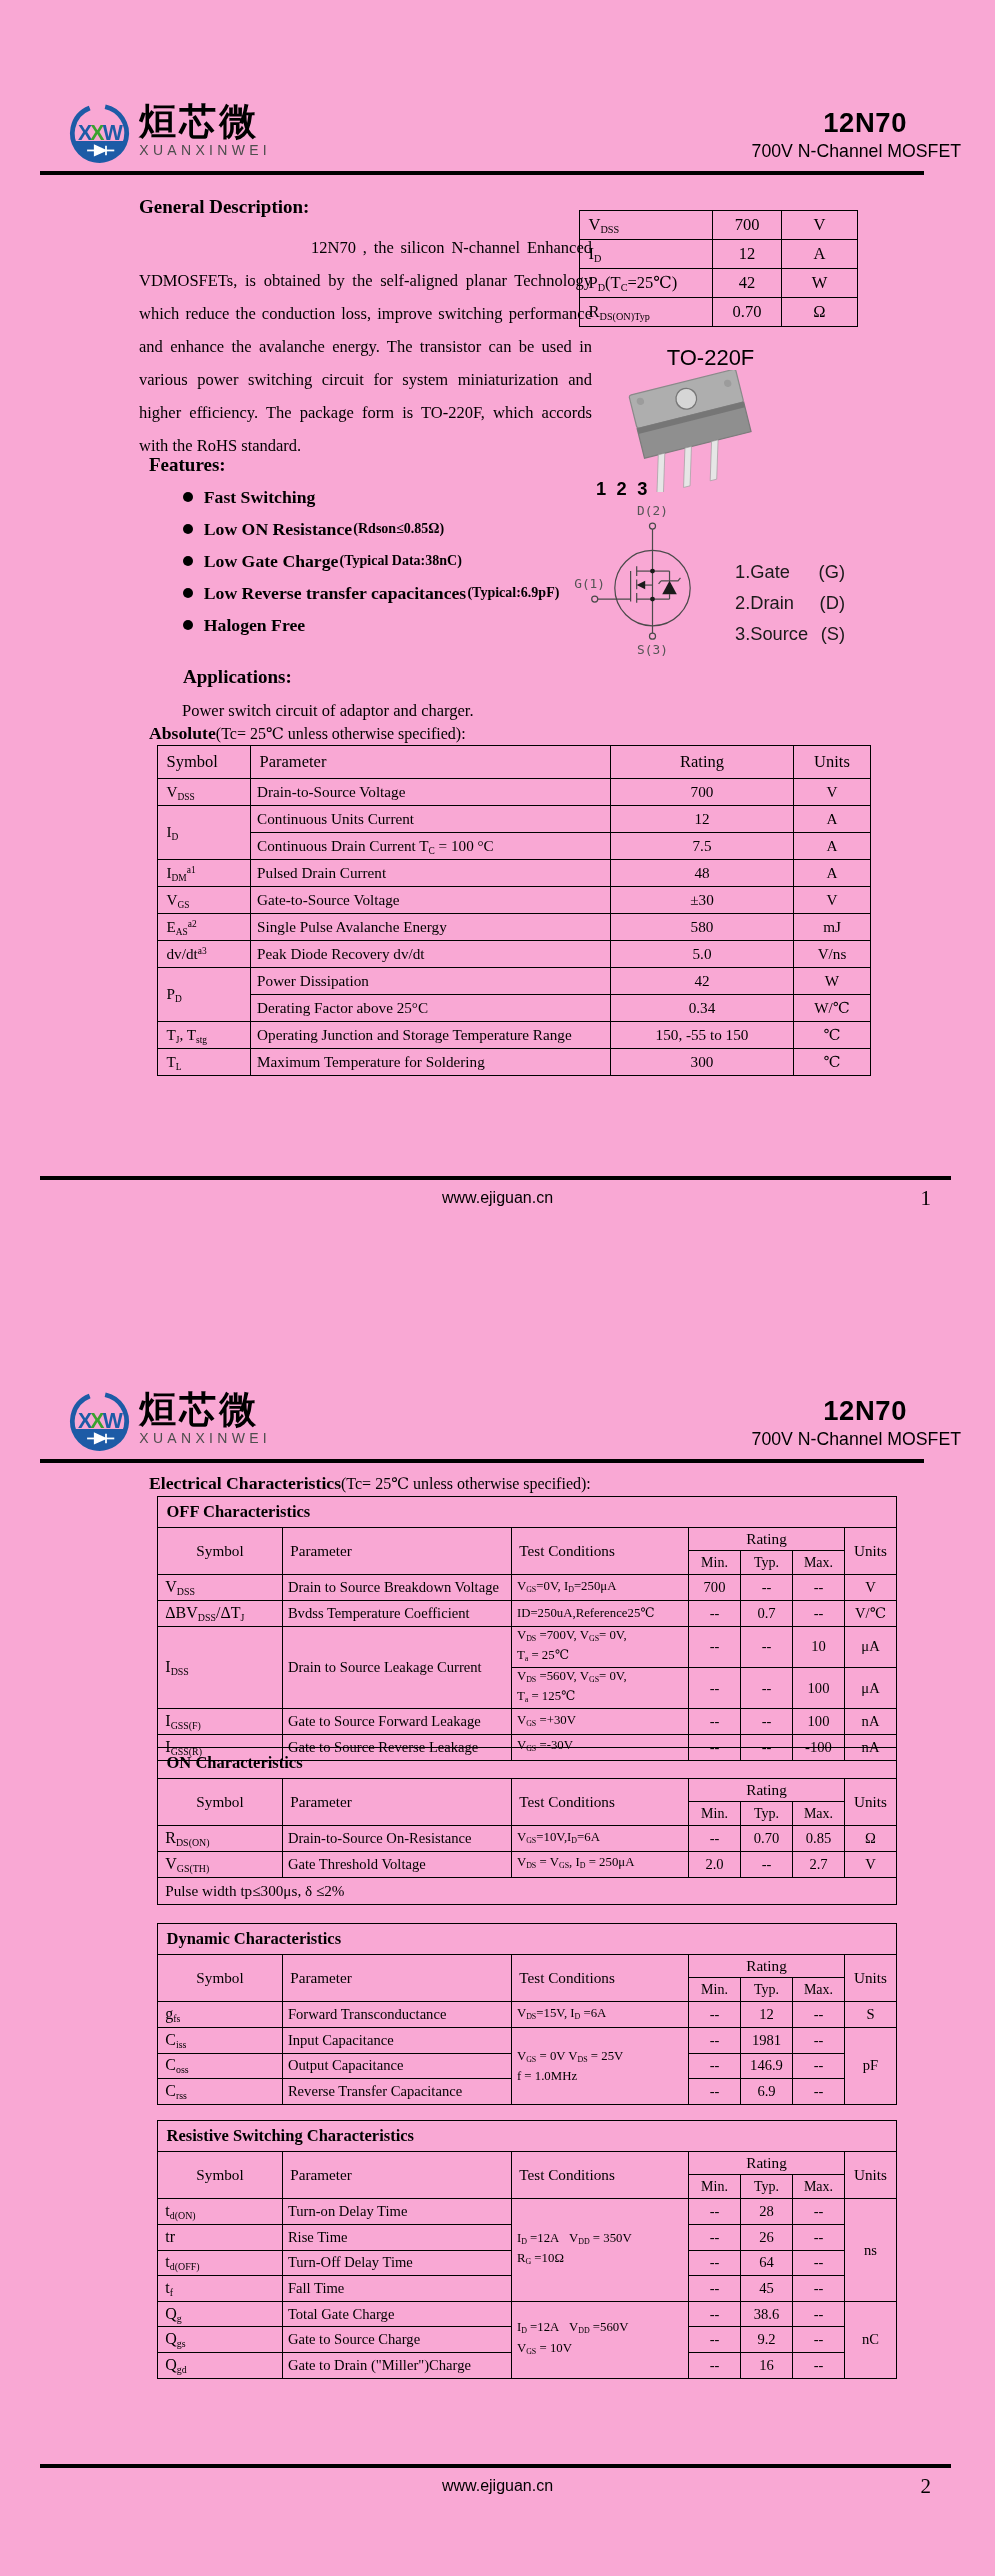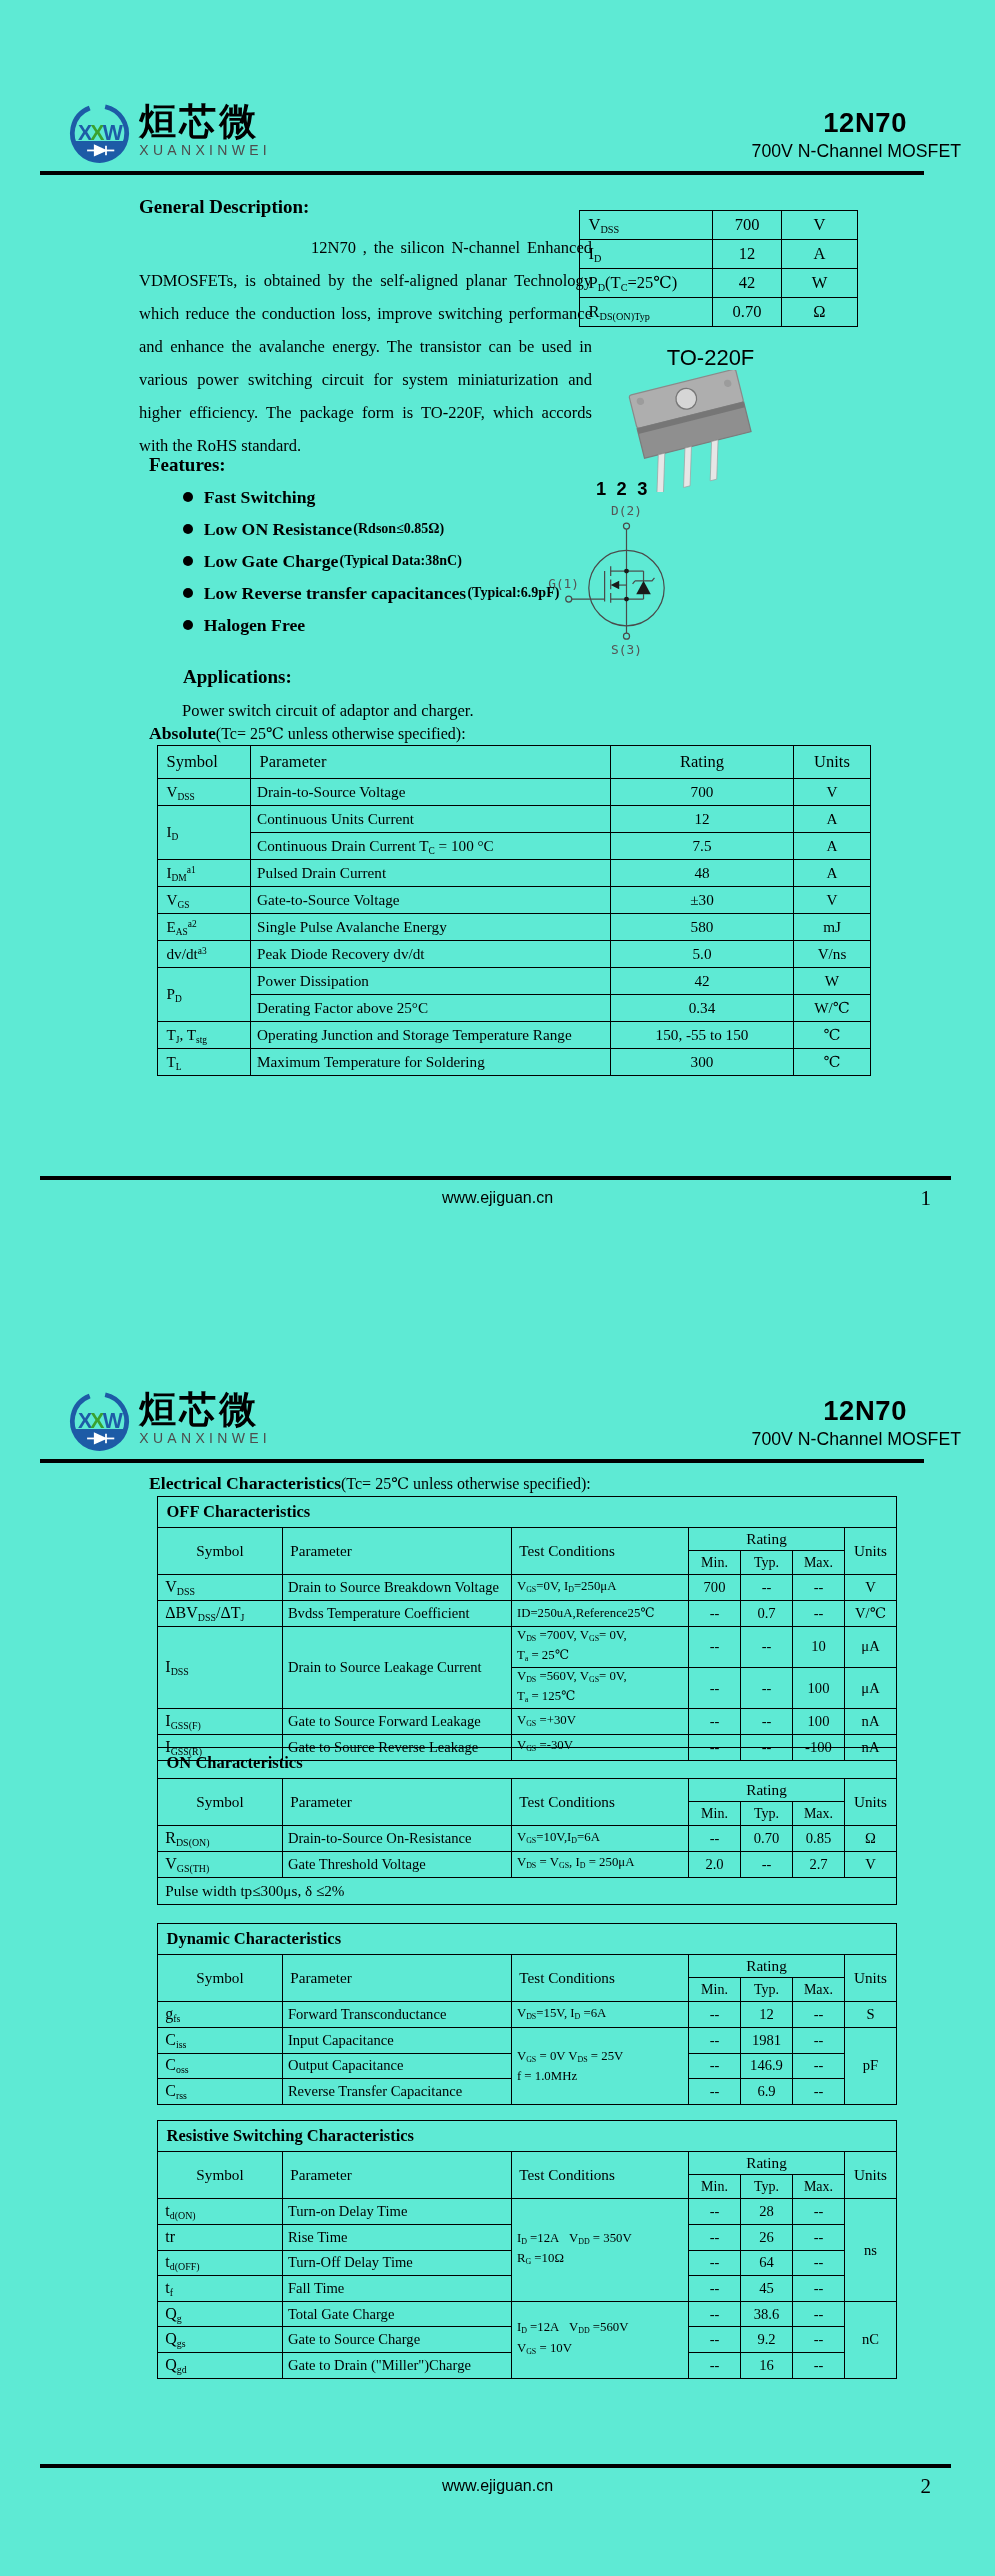--- a/index.html
+++ b/index.html
@@ -1,18 +1,18 @@
 <!DOCTYPE html>
 <html style="font-size:9.8px"><head>
 <meta charset="utf-8">
 <style>
   * { margin:0; padding:0; box-sizing:border-box; }
   html,body { background:#fff; }
   body { width:995px; font-family:"Liberation Serif","DejaVu Serif","DejaVu Sans",serif; color:#000; }
-  .page { position:relative; width:995px; height:1288px; background:#5eead4; overflow:hidden; }
+  .page { position:relative; width:995px; height:1288px; background:#f9a8d4; overflow:hidden; }
 
   
   .logo-wrap { position:absolute; left:67px; top:102px; display:flex; align-items:flex-start; }
   .logo-svg { width:65px; height:65px; }
   .brand-col { margin-left:7.3px; }
   .brand-cn { font-family:Liberation Sans, sans-serif; font-weight:bold; font-size:37px; line-height:39px; letter-spacing:3px; }
   .brand-en { font-family:"Liberation Sans","DejaVu Sans",sans-serif; font-size:14px; color:#4d4d4d; letter-spacing:4.3px; margin-top:1.2px; }
   .hdr-right { position:absolute; right:34px; top:107px; text-align:right; font-family:"Liberation Sans","DejaVu Sans",sans-serif; }
   .part-no { font-size:27.4px; font-weight:bold; letter-spacing:0.6px; padding-right:54px; }
   .subtitle { font-size:17.7px; margin-top:1.8px; }
@@ -27,21 +27,21 @@
   .gd-title { position:absolute; left:139px; top:196px; font-size:19px; font-weight:bold; }
   .gd-body { position:absolute; left:139px; top:231px; width:453px; font-size:16.5px; line-height:33px; text-align:justify; text-indent:172px; }
   .quick-table { position:absolute; left:579px; top:210px; border-collapse:collapse; }
   .quick-table td { border:1.2px solid #000; height:29px; font-size:16.5px; padding:0 3.7px; }
   .quick-table td.qs-sym { width:133px; padding-left:8.5px; }
   .quick-table td.qs-val { width:69px; text-align:center; }
   .quick-table td.qs-unit { width:76px; text-align:center; }
   .to220-label { position:absolute; left:610px; top:345px; width:201px; text-align:center; font-family:"Liberation Sans","DejaVu Sans",sans-serif; font-size:22px; }
   .pkg-svg { position:absolute; left:578px; top:370px; width:210px; height:122px; }
   .pin-numbers { position:absolute; left:596px; top:478px; display:flex; gap:10.4px; font-family:"Liberation Sans","DejaVu Sans",sans-serif; font-weight:bold; font-size:18.3px; }
-  .mosfet-wrap { position:absolute; left:547px; top:503px; width:159px; height:159px; }
+  .mosfet-wrap { position:absolute; left:573px; top:503px; width:159px; height:159px; }
   .mosfet-svg { position:absolute; left:0; top:0; width:159px; height:152px; }
   .sym-lbl { position:absolute; font-family:"DejaVu Sans Mono","Liberation Mono",monospace; font-size:12.8px; color:#555; }
   .lbl-d { left:0; right:0; top:0; text-align:center; }
   .lbl-g { left:1.2px; top:73px; }
   .lbl-s { left:0; right:0; top:139px; text-align:center; }
   .pin-list { position:absolute; left:735px; top:561px; font-family:"Liberation Sans","DejaVu Sans",sans-serif; font-size:18.3px; color:#1a1a1a; }
   .pin-line { display:flex; width:110px; justify-content:space-between; margin-bottom:9.1px; }
   .features-title { position:absolute; left:149px; top:454px; font-size:19px; font-weight:bold; }
   .features-list { position:absolute; left:183px; top:481px; }
   .feature-item { height:32px; display:flex; align-items:center; font-weight:bold; }
@@ -181,20 +181,34 @@
         <line x1="158" y1="112" x2="158" y2="128"></line>
         <line x1="158" y1="150" x2="158" y2="158"></line>
         <path d="M144 128 H158 M158 128 H172 L176 123 M144 128 L140 133"></path>
       </g>
       <polygon points="104,135 118,128 118,142" fill="#1a1a1a"></polygon>
       <polygon points="146,150 170,150 158,128" fill="#1a1a1a"></polygon>
       <circle cx="130" cy="112" r="4" fill="#1a1a1a"></circle>
       <circle cx="130" cy="158" r="4" fill="#1a1a1a"></circle>
     </svg>
   </div>
+  <div class="pin-list">
+    <div class="pin-line">
+      <span>1.Gate</span>
+      <span>(G)</span>
+    </div>
+    <div class="pin-line">
+      <span>2.Drain</span>
+      <span>(D)</span>
+    </div>
+    <div class="pin-line">
+      <span>3.Source</span>
+      <span>(S)</span>
+    </div>
+  </div>
 
   <div class="features-title">Features:</div>
   <div class="features-list">
     <div class="feature-item">
         <span class="bullet"></span>
         <span class="feature-text">Fast Switching</span>
         <span class="feature-note"></span>
       </div>
     <div class="feature-item">
         <span class="bullet"></span>

